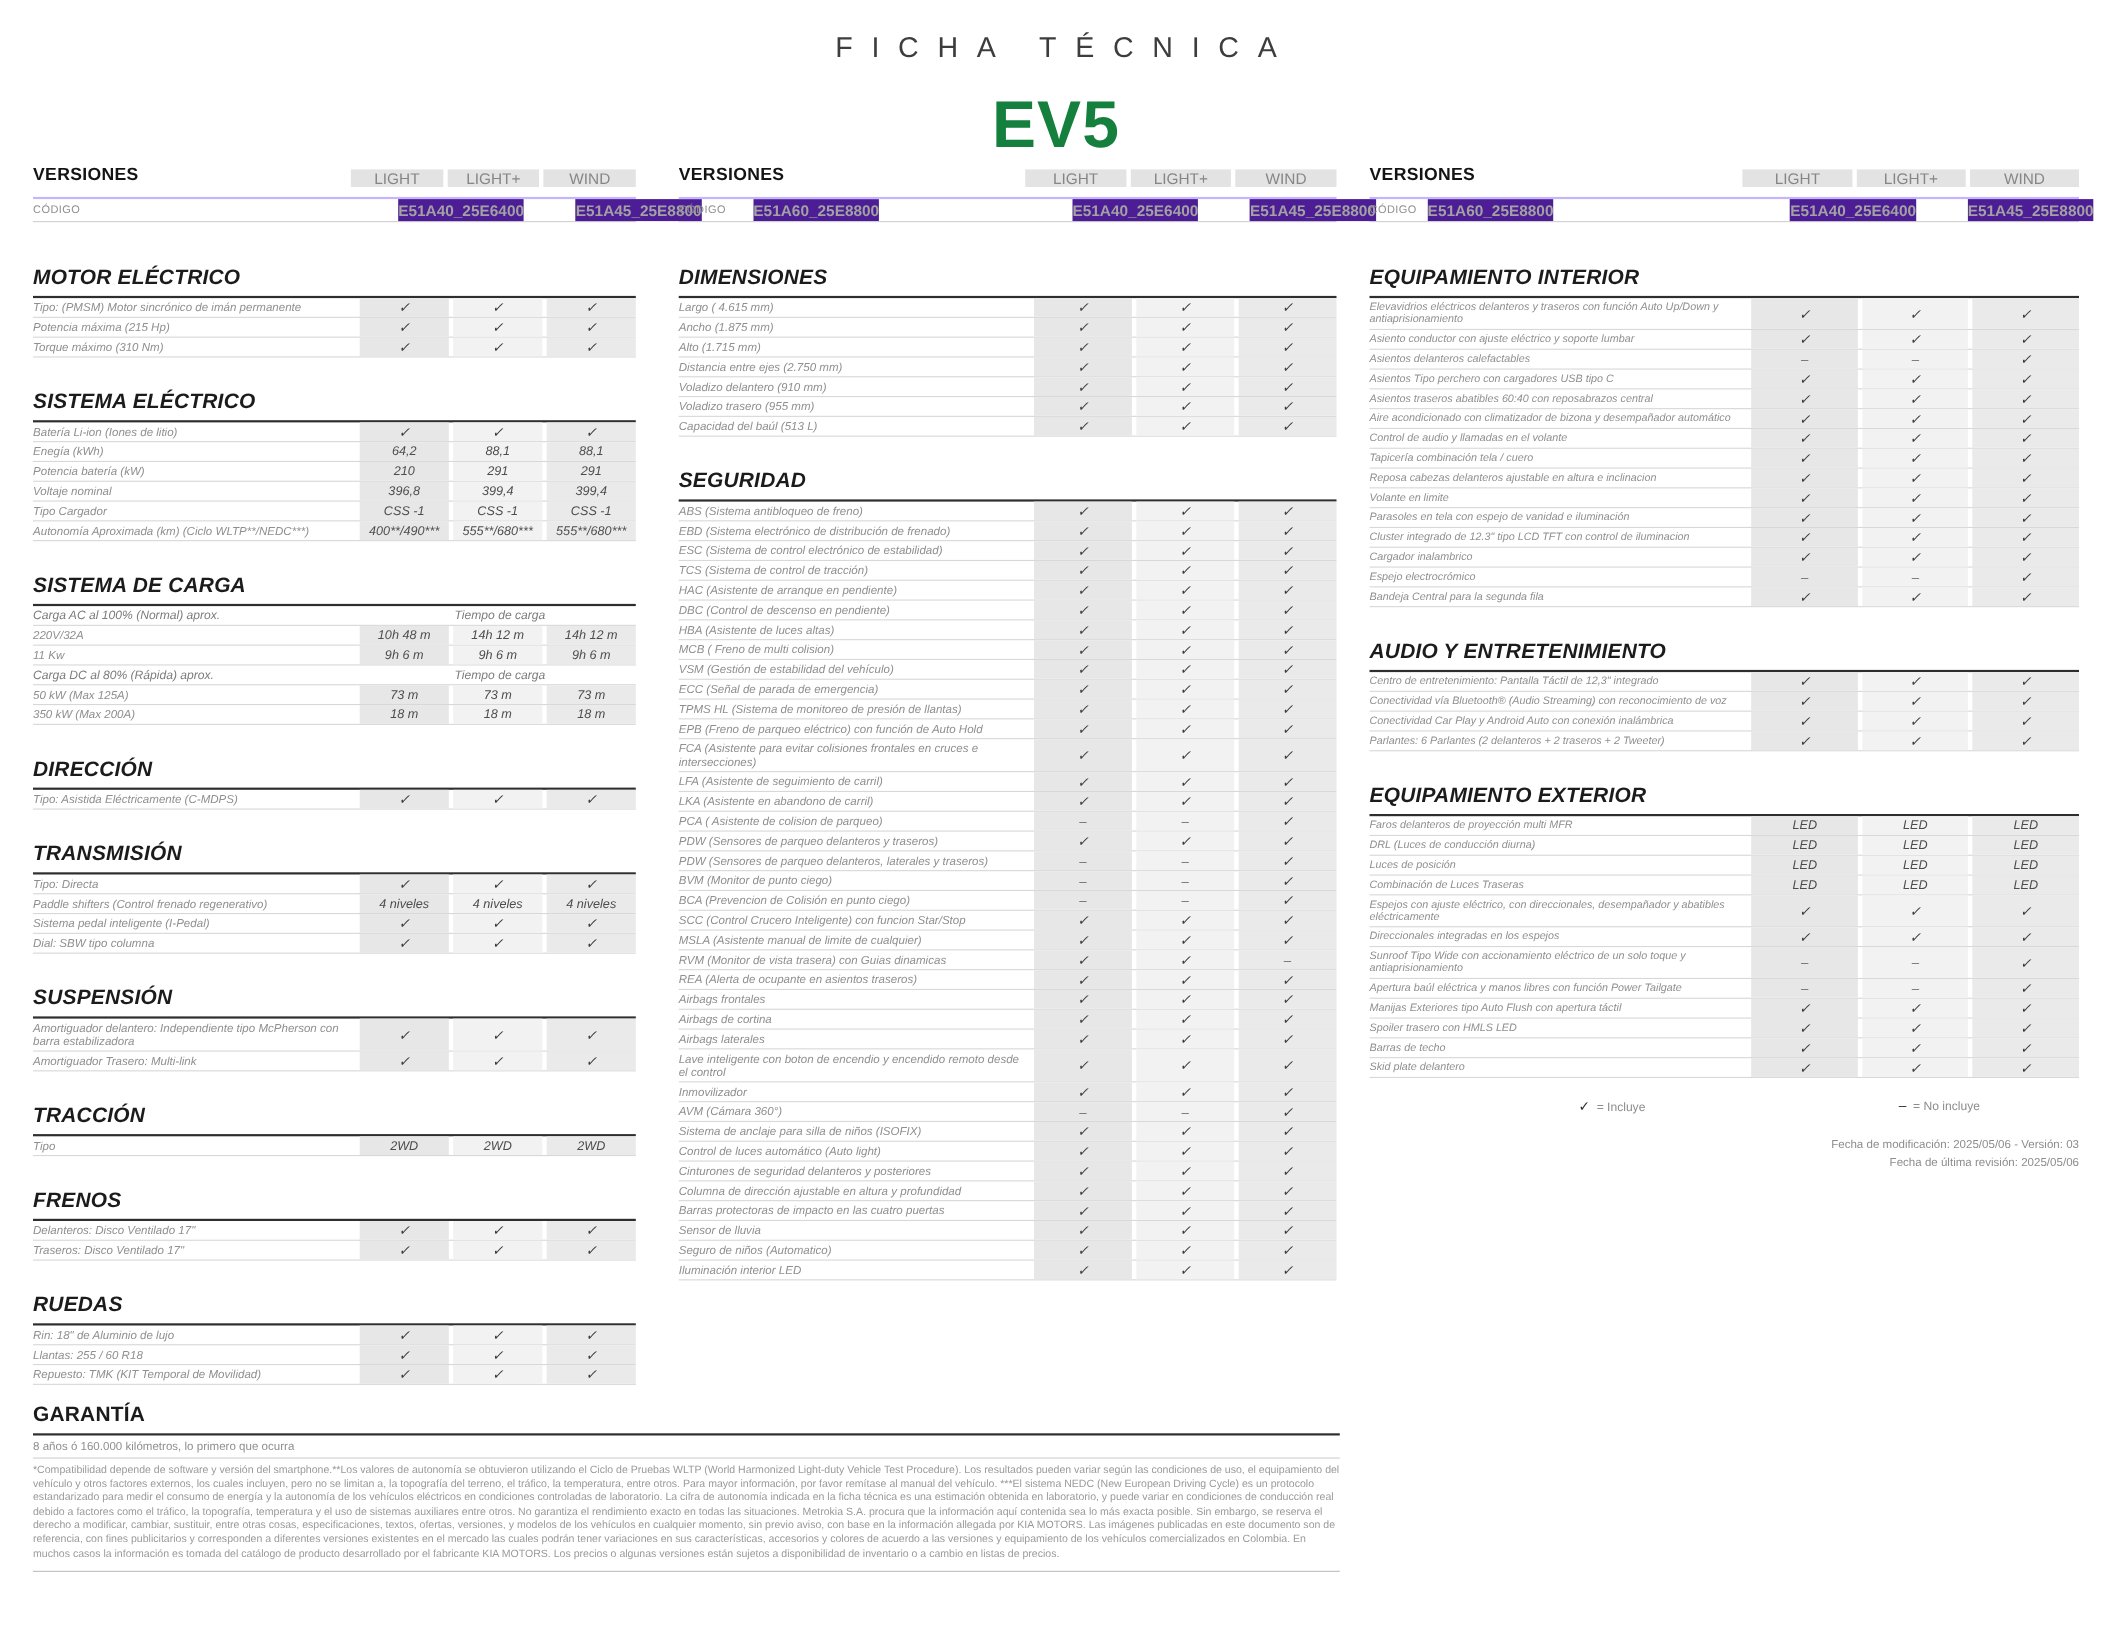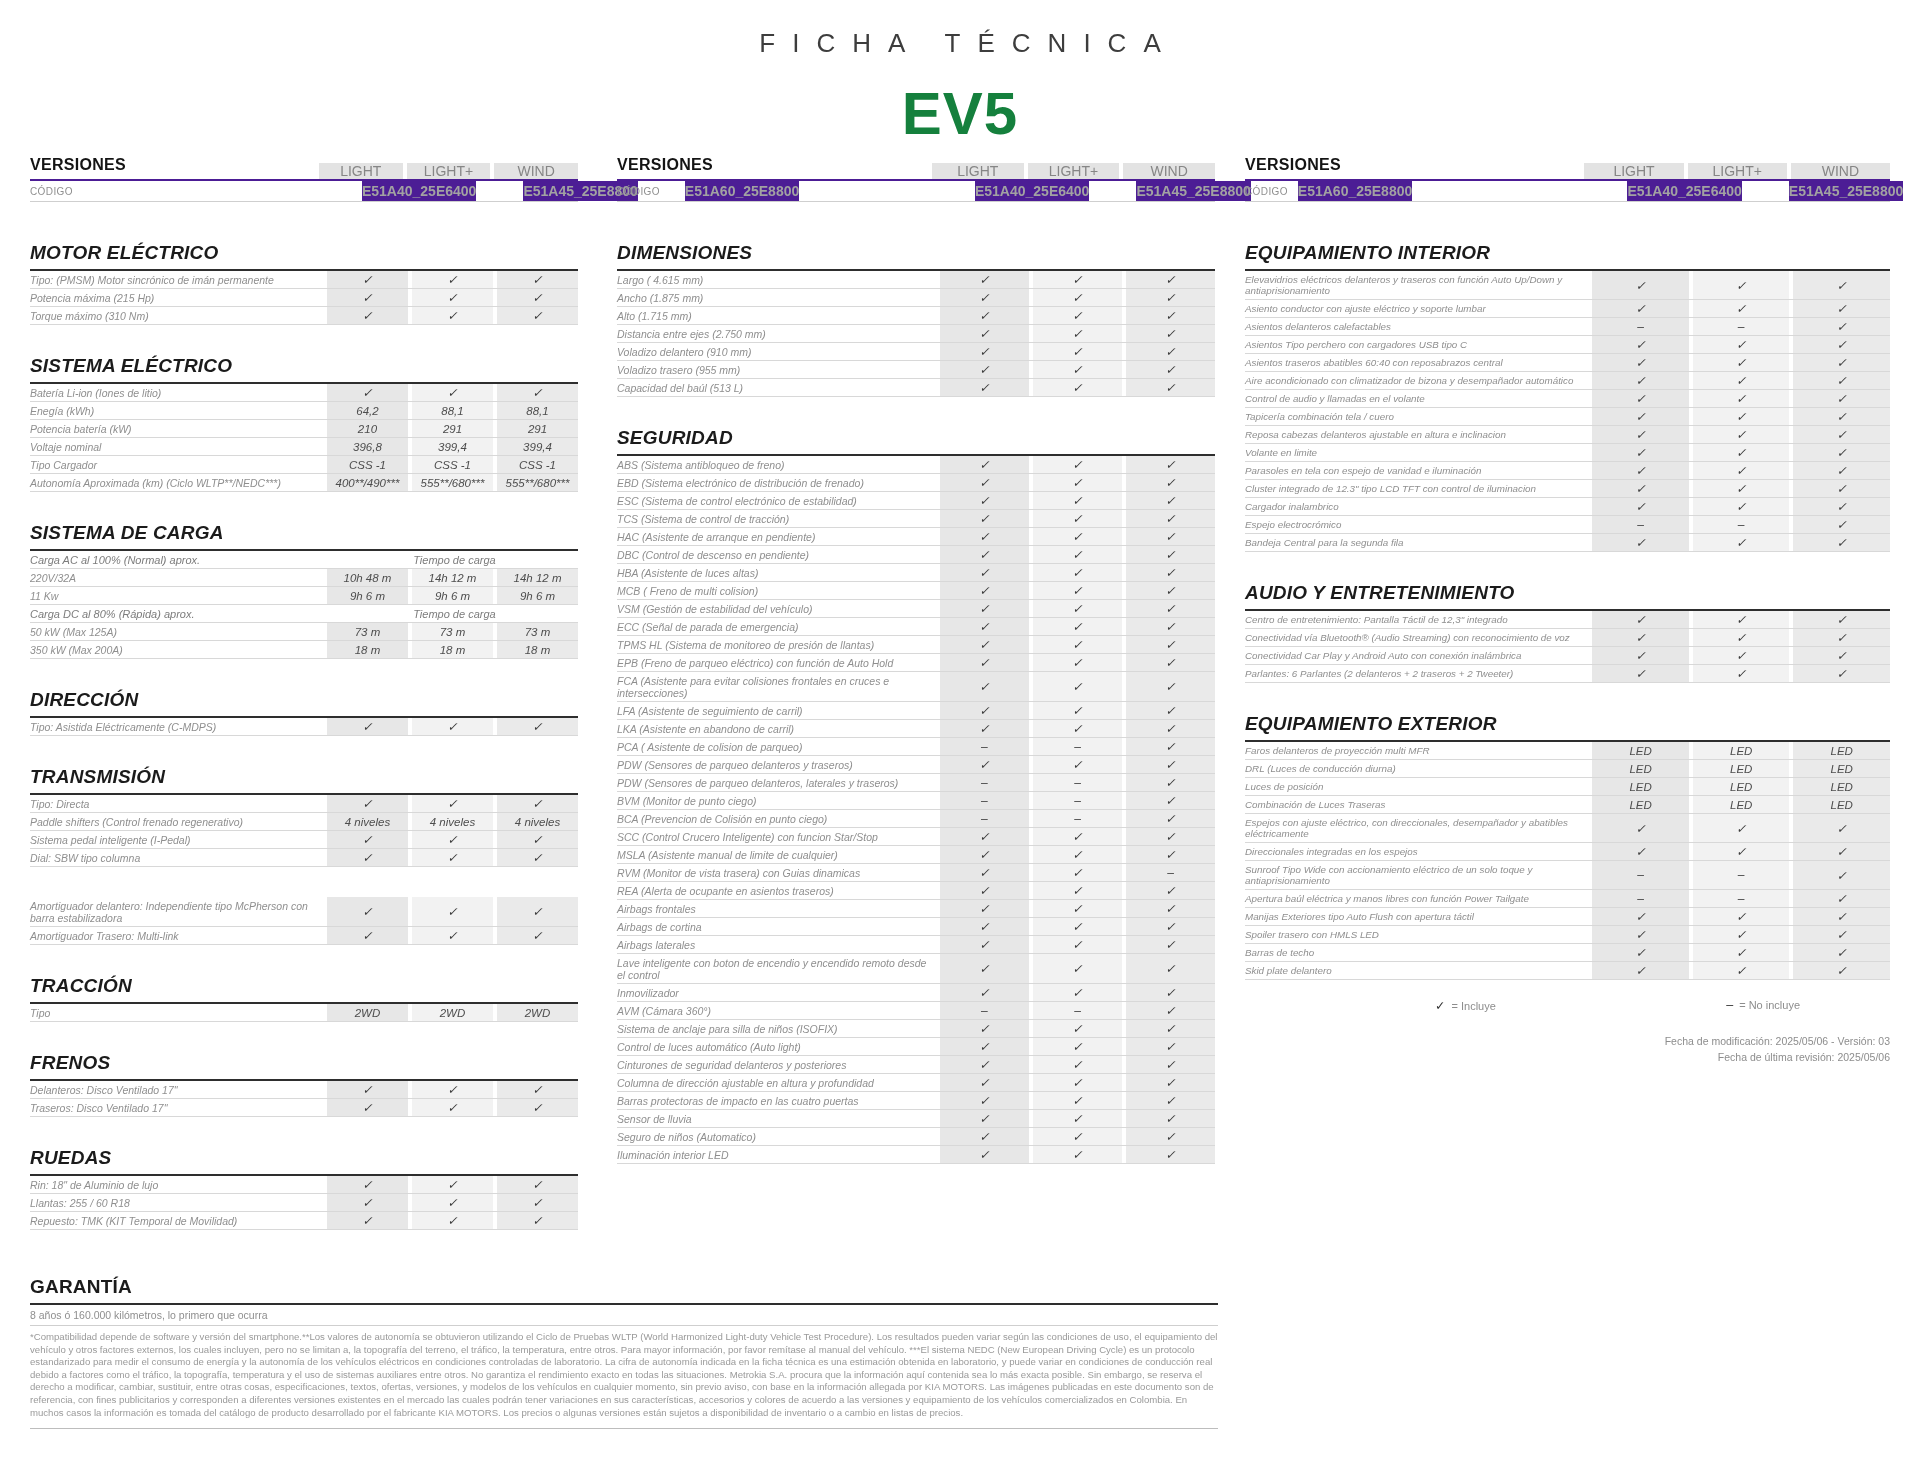--- a/index.html
+++ b/index.html
@@ -12,21 +12,21 @@
   .eyebrow{font-size:26px;letter-spacing:17px;color:#3d3d3d;font-weight:400;text-indent:17px;}
   .model-title{font-size:60px;color:#15803d;font-weight:600;margin-top:20px;letter-spacing:1px;}
 
   
   .col{position:absolute;top:145px;}
   #col-0{left:30px;width:548px;}
   #col-1{left:617px;width:598px;}
   #col-2{left:1245px;width:645px;}
 
   
-  .vers-row{display:flex;align-items:flex-end;height:34px;border-bottom:2px solid #4c1d95;}
+  .vers-row{display:flex;align-items:center;height:34px;border-bottom:2px solid #c4b5fd;}
   .vers-title{flex:0 0 52%;display:flex;align-items:flex-end;padding-bottom:5px;
     font-size:16px;font-weight:700;color:#141414;letter-spacing:.3px;}
   #col-2 .vers-title{flex-basis:52%;}
   .vers-cell{flex:1;margin-left:4px;background:#e3e3e3;color:#868686;font-size:14px;
     display:flex;align-items:center;justify-content:center;}
   .code-row{display:flex;align-items:stretch;height:20px;border-bottom:1px solid #cfcfcf;gap:43px;}
   .code-label{flex:0 0 52%;display:flex;align-items:center;font-size:10px;color:#8f8f8f;letter-spacing:.4px;}
   .code-cell{flex:1;margin-left:4px;background:#4c1d95;color:#a2a2a2;font-size:14px;
     display:flex;align-items:center;justify-content:center;white-space:nowrap;font-weight:bold;}
 
@@ -263,20 +263,21 @@
           </div>
           <div class="val c1">
             <span class="check-glyph">✓</span>
           </div>
           <div class="val c2">
             <span class="check-glyph">✓</span>
           </div>
         </div>
       </div>
       <div class="section">
+        <div class="section-title">SUSPENSIÓN</div>
         <div class="row">
           <div class="row-label">Amortiguador delantero: Independiente tipo McPherson con barra estabilizadora</div>
           <div class="val c0">
             <span class="check-glyph">✓</span>
           </div>
           <div class="val c1">
             <span class="check-glyph">✓</span>
           </div>
           <div class="val c2">
             <span class="check-glyph">✓</span>

